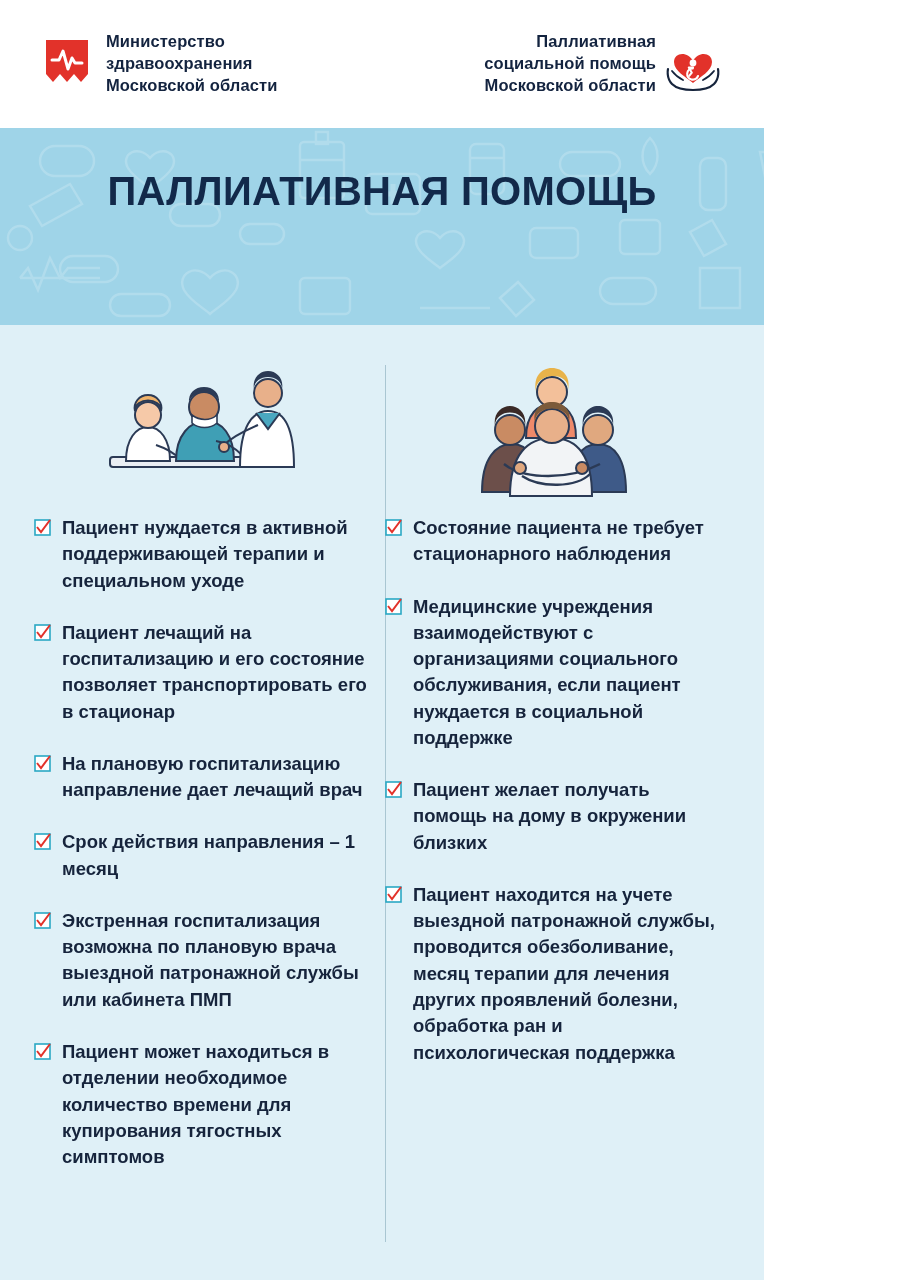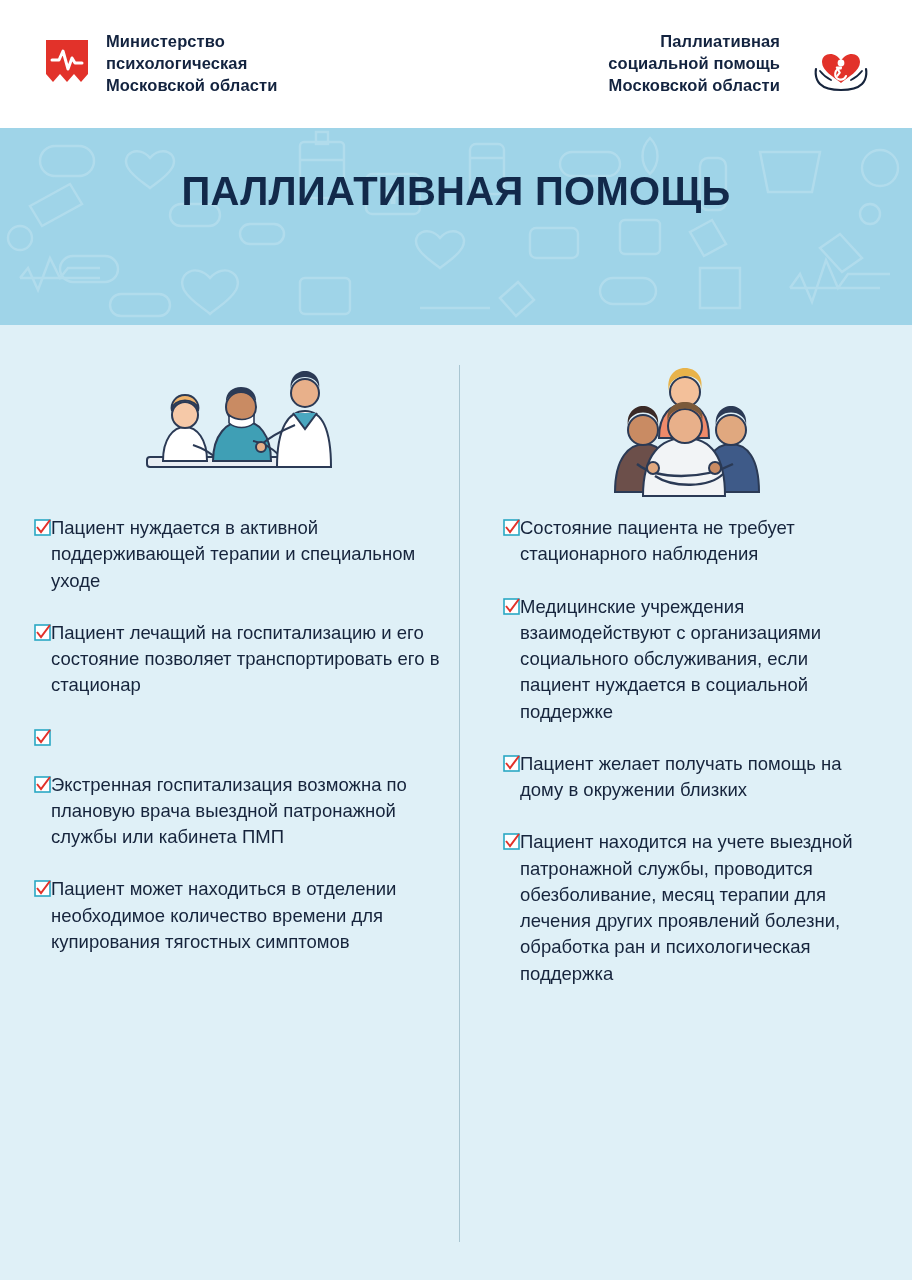--- a/index.html
+++ b/index.html
@@ -5,21 +5,21 @@
   * { box-sizing: border-box; margin: 0; padding: 0; }
   html, body {
     width: 912px;
     height: 1280px;
     font-family: "Liberation Sans", sans-serif;
     background: #ffffff;
     overflow: hidden;
   }
   .page {
     position: relative;
-    width: 912px;
+    width: 764px;
     height: 1280px;
     background: #a21caf;
   }
 
   
   .header {
     position: relative;
     height: 128px;
     background: #ffffff;
     display: flex;
@@ -42,21 +42,21 @@
   .brand-left-text {
     font-size: 16.5px;
     font-weight: bold;
     line-height: 1.32;
     color: #13233f;
     letter-spacing: 0.1px;
   }
   .brand-right {
     display: flex;
     align-items: center;
-    gap: 30px;
+    gap: 6px;
   }
   .brand-right-text {
     font-size: 16.5px;
     font-weight: bold;
     line-height: 1.32;
     color: #13233f;
     text-align: right;
     letter-spacing: 0.1px;
   }
   .palliative-logo {
@@ -101,21 +101,21 @@
   .columns {
     display: flex;
     position: relative;
     height: 100%;
   }
   .col {
     width: 50%;
     position: relative;
     padding-right: 14px;
   }
-  .col-right { padding-left: 44px; }
+  .col-right { }
   .divider {
     position: absolute;
     left: 50%;
     top: 18px;
     bottom: 28px;
     width: 1px;
     background: #a9c6d2;
   }
 
   .illus {
@@ -124,21 +124,23 @@
     align-items: flex-end;
     justify-content: center;
     margin-bottom: 16px;
   }
   .illus svg { display: block; }
 
   .bullets { list-style: none; }
   .bullet {
     display: flex;
     align-items: flex-start;
+    gap: 11px;
     margin-bottom: 26px;
+    font-weight: bold;
   }
   .check-icon {
     flex: 0 0 auto;
     width: 17px;
     height: 17px;
     margin-top: 4px;
   }
   .bullet-text {
     font-size: 18.5px;
     line-height: 1.42;
@@ -154,21 +156,21 @@
   <div class="header">
     <div class="brand-left">
       <span class="minzdrav-logo">
         <svg width="46" height="52" viewBox="0 0 46 52">
           <path d="M2 2 h42 v34 l-7 8 -7 -8 -7 8 -7 -8 -7 8 -7 -8 z" fill="#e2322a"></path>
           <path d="M8 22 h7 l4 -9 5 18 4 -11 3 5 h7" fill="none" stroke="#ffffff" stroke-width="3" stroke-linejoin="round" stroke-linecap="round"></path>
         </svg>
       </span>
       <div class="brand-left-text">
         <div>Министерство</div>
-        <div>психологическая</div>
+        <div>здравоохранения</div>
         <div>Московской области</div>
       </div>
     </div>
 
     <div class="brand-right">
       <div class="brand-right-text">
         <div>Паллиативная</div>
         <div>социальной помощь</div>
         <div>Московской области</div>
       </div>
@@ -279,20 +281,30 @@
             </span>
             <span class="bullet-text">Пациент лечащий на госпитализацию и его состояние позволяет транспортировать его в стационар</span>
           </li>
           <li class="bullet">
             <span class="check-icon">
               <svg width="17" height="17" viewBox="0 0 17 17">
                   <rect x="1" y="1" width="15" height="15" fill="#ffffff" stroke="#2aa8c4" stroke-width="1.6"></rect>
                   <path d="M3 8 l4 5 L16 1" fill="none" stroke="#e2322a" stroke-width="2"></path>
                 </svg>
             </span>
+            <span class="bullet-text">На плановую госпитализацию направление дает лечащий врач</span>
+          </li>
+          <li class="bullet">
+            <span class="check-icon">
+              <svg width="17" height="17" viewBox="0 0 17 17">
+                  <rect x="1" y="1" width="15" height="15" fill="#ffffff" stroke="#2aa8c4" stroke-width="1.6"></rect>
+                  <path d="M3 8 l4 5 L16 1" fill="none" stroke="#e2322a" stroke-width="2"></path>
+                </svg>
+            </span>
+            <span class="bullet-text">Срок действия направления – 1 месяц</span>
           </li>
           <li class="bullet">
             <span class="check-icon">
               <svg width="17" height="17" viewBox="0 0 17 17">
                   <rect x="1" y="1" width="15" height="15" fill="#ffffff" stroke="#2aa8c4" stroke-width="1.6"></rect>
                   <path d="M3 8 l4 5 L16 1" fill="none" stroke="#e2322a" stroke-width="2"></path>
                 </svg>
             </span>
             <span class="bullet-text">Экстренная госпитализация возможна по плановую врача выездной патронажной службы или кабинета ПМП</span>
           </li>

